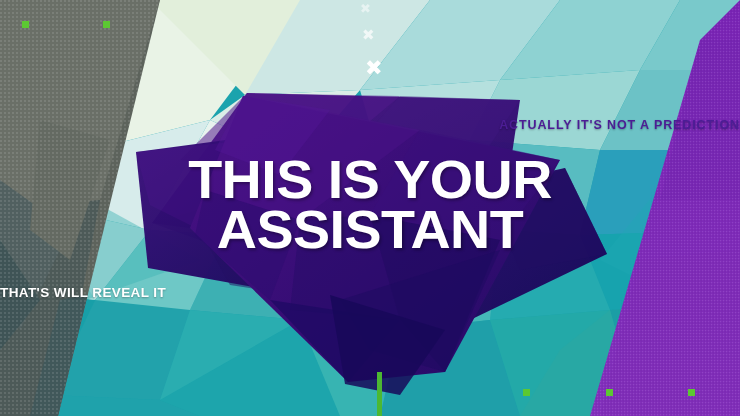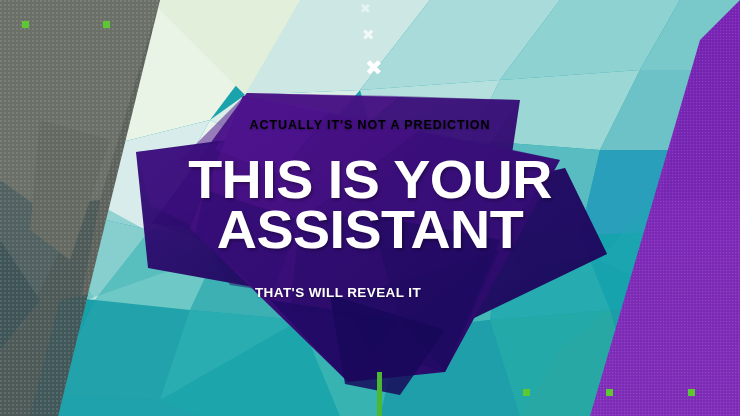--- a/index.html
+++ b/index.html
@@ -30,22 +30,22 @@
     top: 0;
     width: 740px;
     height: 416px;
     pointer-events: none;
   }
   .eyebrow {
     position: absolute;
     left: 0;
     top: 118px;
     width: 740px;
-    text-align: center;
-    color: #000000;
+    text-align: right;
+    color: #4c1d95;
     font-size: 12.5px;
     font-weight: bold;
     letter-spacing: 0.9px;
     text-shadow: 0 1px 2px rgba(0,0,0,0.30);
     white-space: nowrap;
   }
   .headline {
     position: absolute;
     left: 0;
     width: 740px;
@@ -59,21 +59,21 @@
     white-space: nowrap;
     transform: scaleX(1.03);
   }
   .headline.line1 { top: 152px; }
   .headline.line2 { top: 202px; }
   .tagline {
     position: absolute;
     left: 0;
     top: 285px;
     width: 676px;
-    text-align: center;
+    text-align: left;
     color: #ffffff;
     font-size: 13.5px;
     font-weight: bold;
     letter-spacing: 0.4px;
     text-shadow: 0 1px 2px rgba(0,0,0,0.30);
     white-space: nowrap;
   }
   
   .xmark {
     position: absolute;

